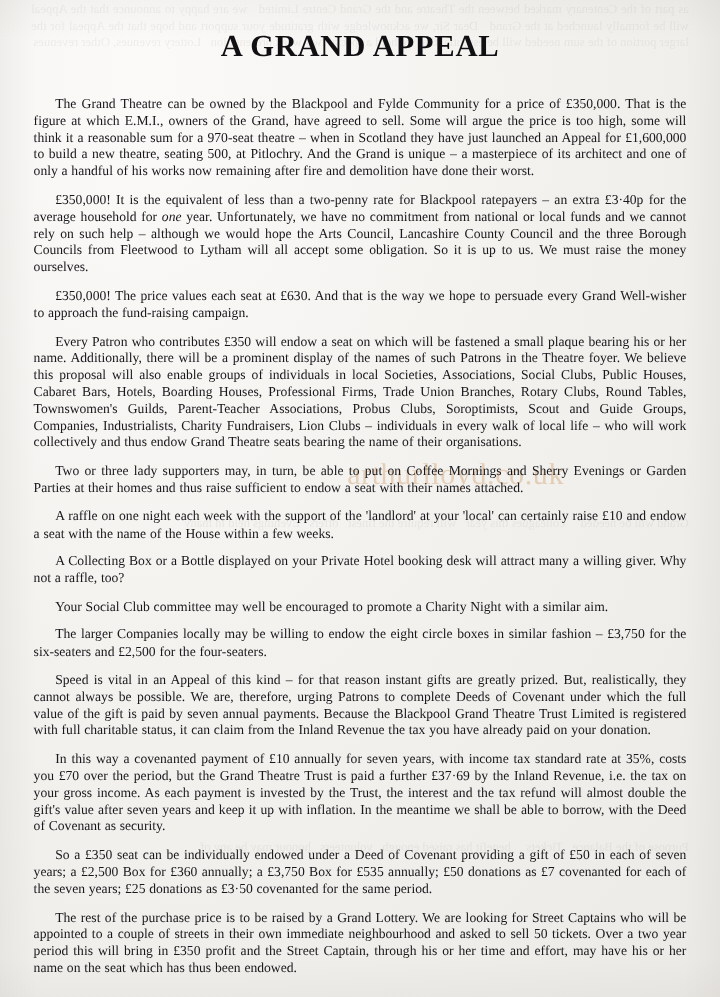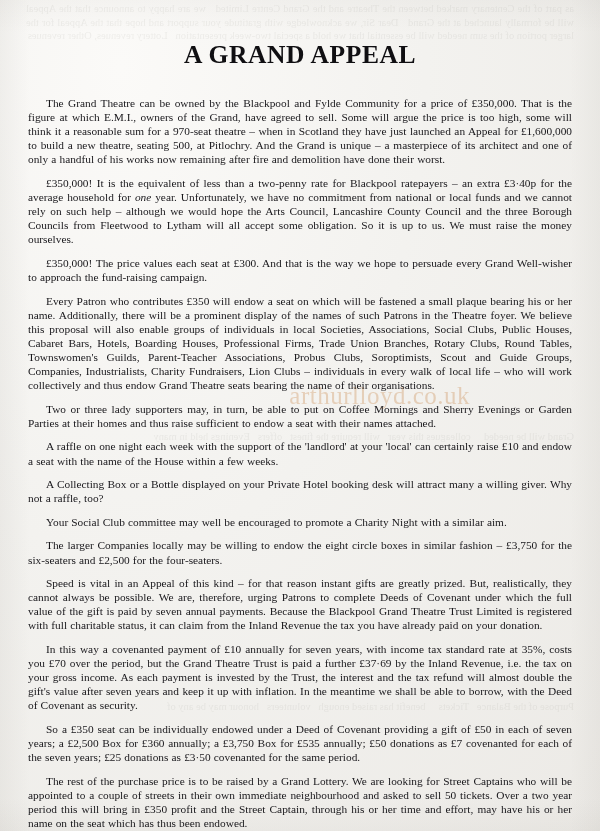--- a/index.html
+++ b/index.html
@@ -85,21 +85,21 @@
     z-index: 2;
     padding: 0 28px;
   }
 
   #title {
     text-align: center;
     font-weight: bold;
     font-size: 25.5px;
     letter-spacing: 0.6px;
     margin: 0;
-    padding-top: 40px;
+    padding-top: 24px;
     padding-bottom: 0;
     color: #100f12;
     font-family: "Liberation Serif", "DejaVu Serif", serif;
   }
 
   #body-copy {
     margin-top: 26px;
   }
 
   p.para {
@@ -131,21 +131,21 @@
 
   <div id="watermark">arthurlloyd.co.uk</div>
 
   <div id="content">
 
     <h1 id="title">A GRAND APPEAL</h1>
 
     <div id="body-copy">
         <p class="para">The Grand Theatre can be owned by the Blackpool and Fylde Community for a price of £350,000. That is the figure at which E.M.I., owners of the Grand, have agreed to sell. Some will argue the price is too high, some will think it a reasonable sum for a 970-seat theatre – when in Scotland they have just launched an Appeal for £1,600,000 to build a new theatre, seating 500, at Pitlochry. And the Grand is unique – a masterpiece of its architect and one of only a handful of his works now remaining after fire and demolition have done their worst.</p>
         <p class="para">£350,000! It is the equivalent of less than a two-penny rate for Blackpool ratepayers – an extra £3·40p for the average household for <em>one</em> year. Unfortunately, we have no commitment from national or local funds and we cannot rely on such help – although we would hope the Arts Council, Lancashire County Council and the three Borough Councils from Fleetwood to Lytham will all accept some obligation. So it is up to us. We must raise the money ourselves.</p>
-        <p class="para">£350,000! The price values each seat at £300. And that is the way we hope to persuade every Grand Well-wisher to approach the fund-raising campaign.</p>
+        <p class="para">£350,000! The price values each seat at £630. And that is the way we hope to persuade every Grand Well-wisher to approach the fund-raising campaign.</p>
         <p class="para">Every Patron who contributes £350 will endow a seat on which will be fastened a small plaque bearing his or her name. Additionally, there will be a prominent display of the names of such Patrons in the Theatre foyer. We believe this proposal will also enable groups of individuals in local Societies, Associations, Social Clubs, Public Houses, Cabaret Bars, Hotels, Boarding Houses, Professional Firms, Trade Union Branches, Rotary Clubs, Round Tables, Townswomen's Guilds, Parent-Teacher Associations, Probus Clubs, Soroptimists, Scout and Guide Groups, Companies, Industrialists, Charity Fundraisers, Lion Clubs – individuals in every walk of local life – who will work collectively and thus endow Grand Theatre seats bearing the name of their organisations.</p>
         <p class="para">Two or three lady supporters may, in turn, be able to put on Coffee Mornings and Sherry Evenings or Garden Parties at their homes and thus raise sufficient to endow a seat with their names attached.</p>
         <p class="para">A raffle on one night each week with the support of the 'landlord' at your 'local' can certainly raise £10 and endow a seat with the name of the House within a few weeks.</p>
         <p class="para">A Collecting Box or a Bottle displayed on your Private Hotel booking desk will attract many a willing giver. Why not a raffle, too?</p>
         <p class="para">Your Social Club committee may well be encouraged to promote a Charity Night with a similar aim.</p>
         <p class="para">The larger Companies locally may be willing to endow the eight circle boxes in similar fashion – £3,750 for the six-seaters and £2,500 for the four-seaters.</p>
         <p class="para">Speed is vital in an Appeal of this kind – for that reason instant gifts are greatly prized. But, realistically, they cannot always be possible. We are, therefore, urging Patrons to complete Deeds of Covenant under which the full value of the gift is paid by seven annual payments. Because the Blackpool Grand Theatre Trust Limited is registered with full charitable status, it can claim from the Inland Revenue the tax you have already paid on your donation.</p>
         <p class="para">In this way a covenanted payment of £10 annually for seven years, with income tax standard rate at 35%, costs you £70 over the period, but the Grand Theatre Trust is paid a further £37·69 by the Inland Revenue, i.e. the tax on your gross income. As each payment is invested by the Trust, the interest and the tax refund will almost double the gift's value after seven years and keep it up with inflation. In the meantime we shall be able to borrow, with the Deed of Covenant as security.</p>
         <p class="para">So a £350 seat can be individually endowed under a Deed of Covenant providing a gift of £50 in each of seven years; a £2,500 Box for £360 annually; a £3,750 Box for £535 annually; £50 donations as £7 covenanted for each of the seven years; £25 donations as £3·50 covenanted for the same period.</p>
         <p class="para">The rest of the purchase price is to be raised by a Grand Lottery. We are looking for Street Captains who will be appointed to a couple of streets in their own immediate neighbourhood and asked to sell 50 tickets. Over a two year period this will bring in £350 profit and the Street Captain, through his or her time and effort, may have his or her name on the seat which has thus been endowed.</p>

